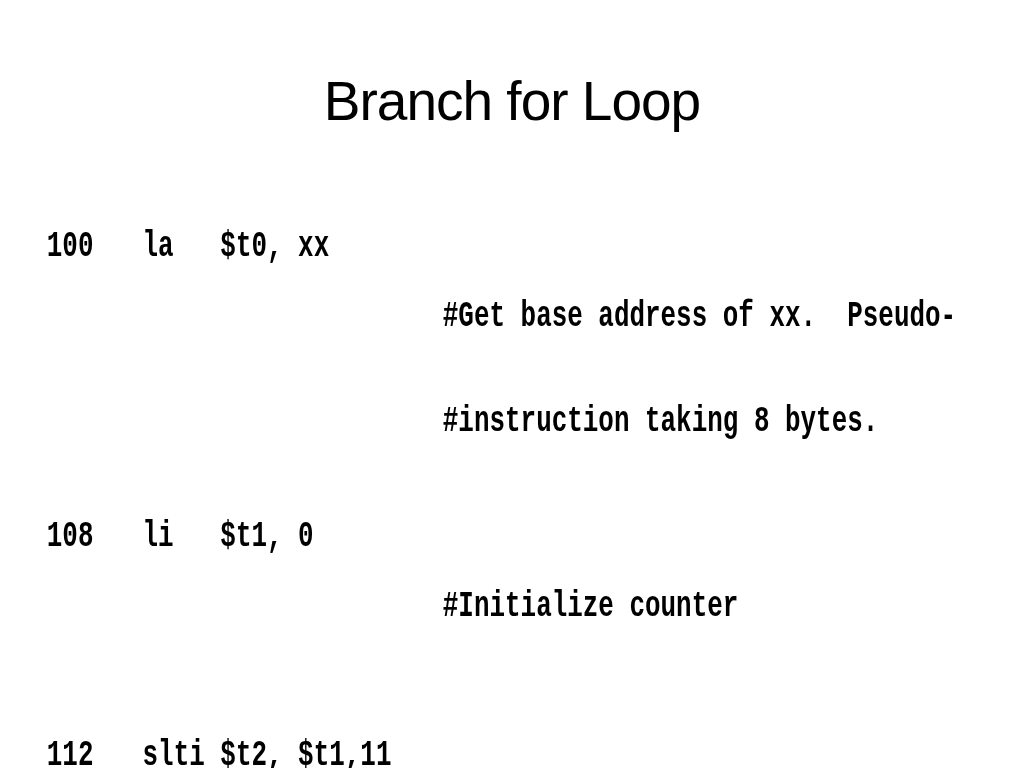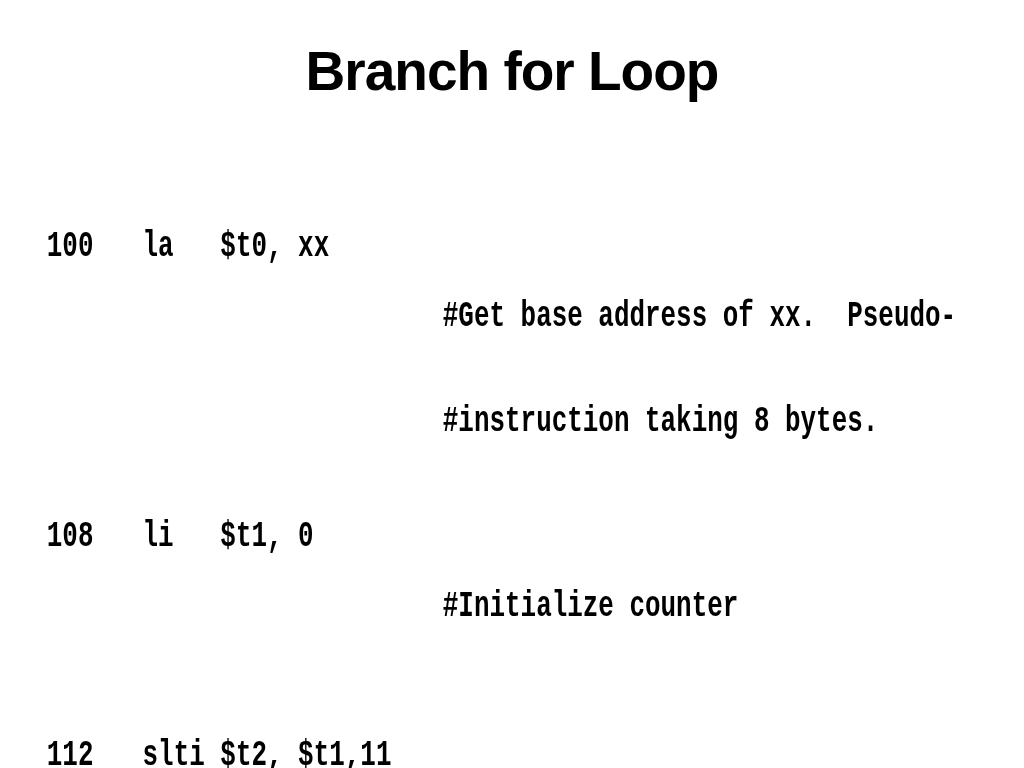--- a/index.html
+++ b/index.html
@@ -10,25 +10,25 @@
   .slide {
     position: relative;
     width: 1024px;
     height: 768px;
     background: #ffffff;
     overflow: hidden;
     font-family: "Liberation Sans", sans-serif;
   }
   .slide-title {
     margin: 0;
-    padding-top: 44px;
+    padding-top: 74px;
     text-align: center;
     font-size: 55px;
     line-height: 55px;
-    font-weight: 700;
+    font-weight: 400;
     color: #000000;
     letter-spacing: -1px;
   }
   .codeblock {
     position: absolute;
     left: 0;
     top: 229px;
     width: 1423px;
     transform: scaleX(0.72);
     transform-origin: 0 0;

